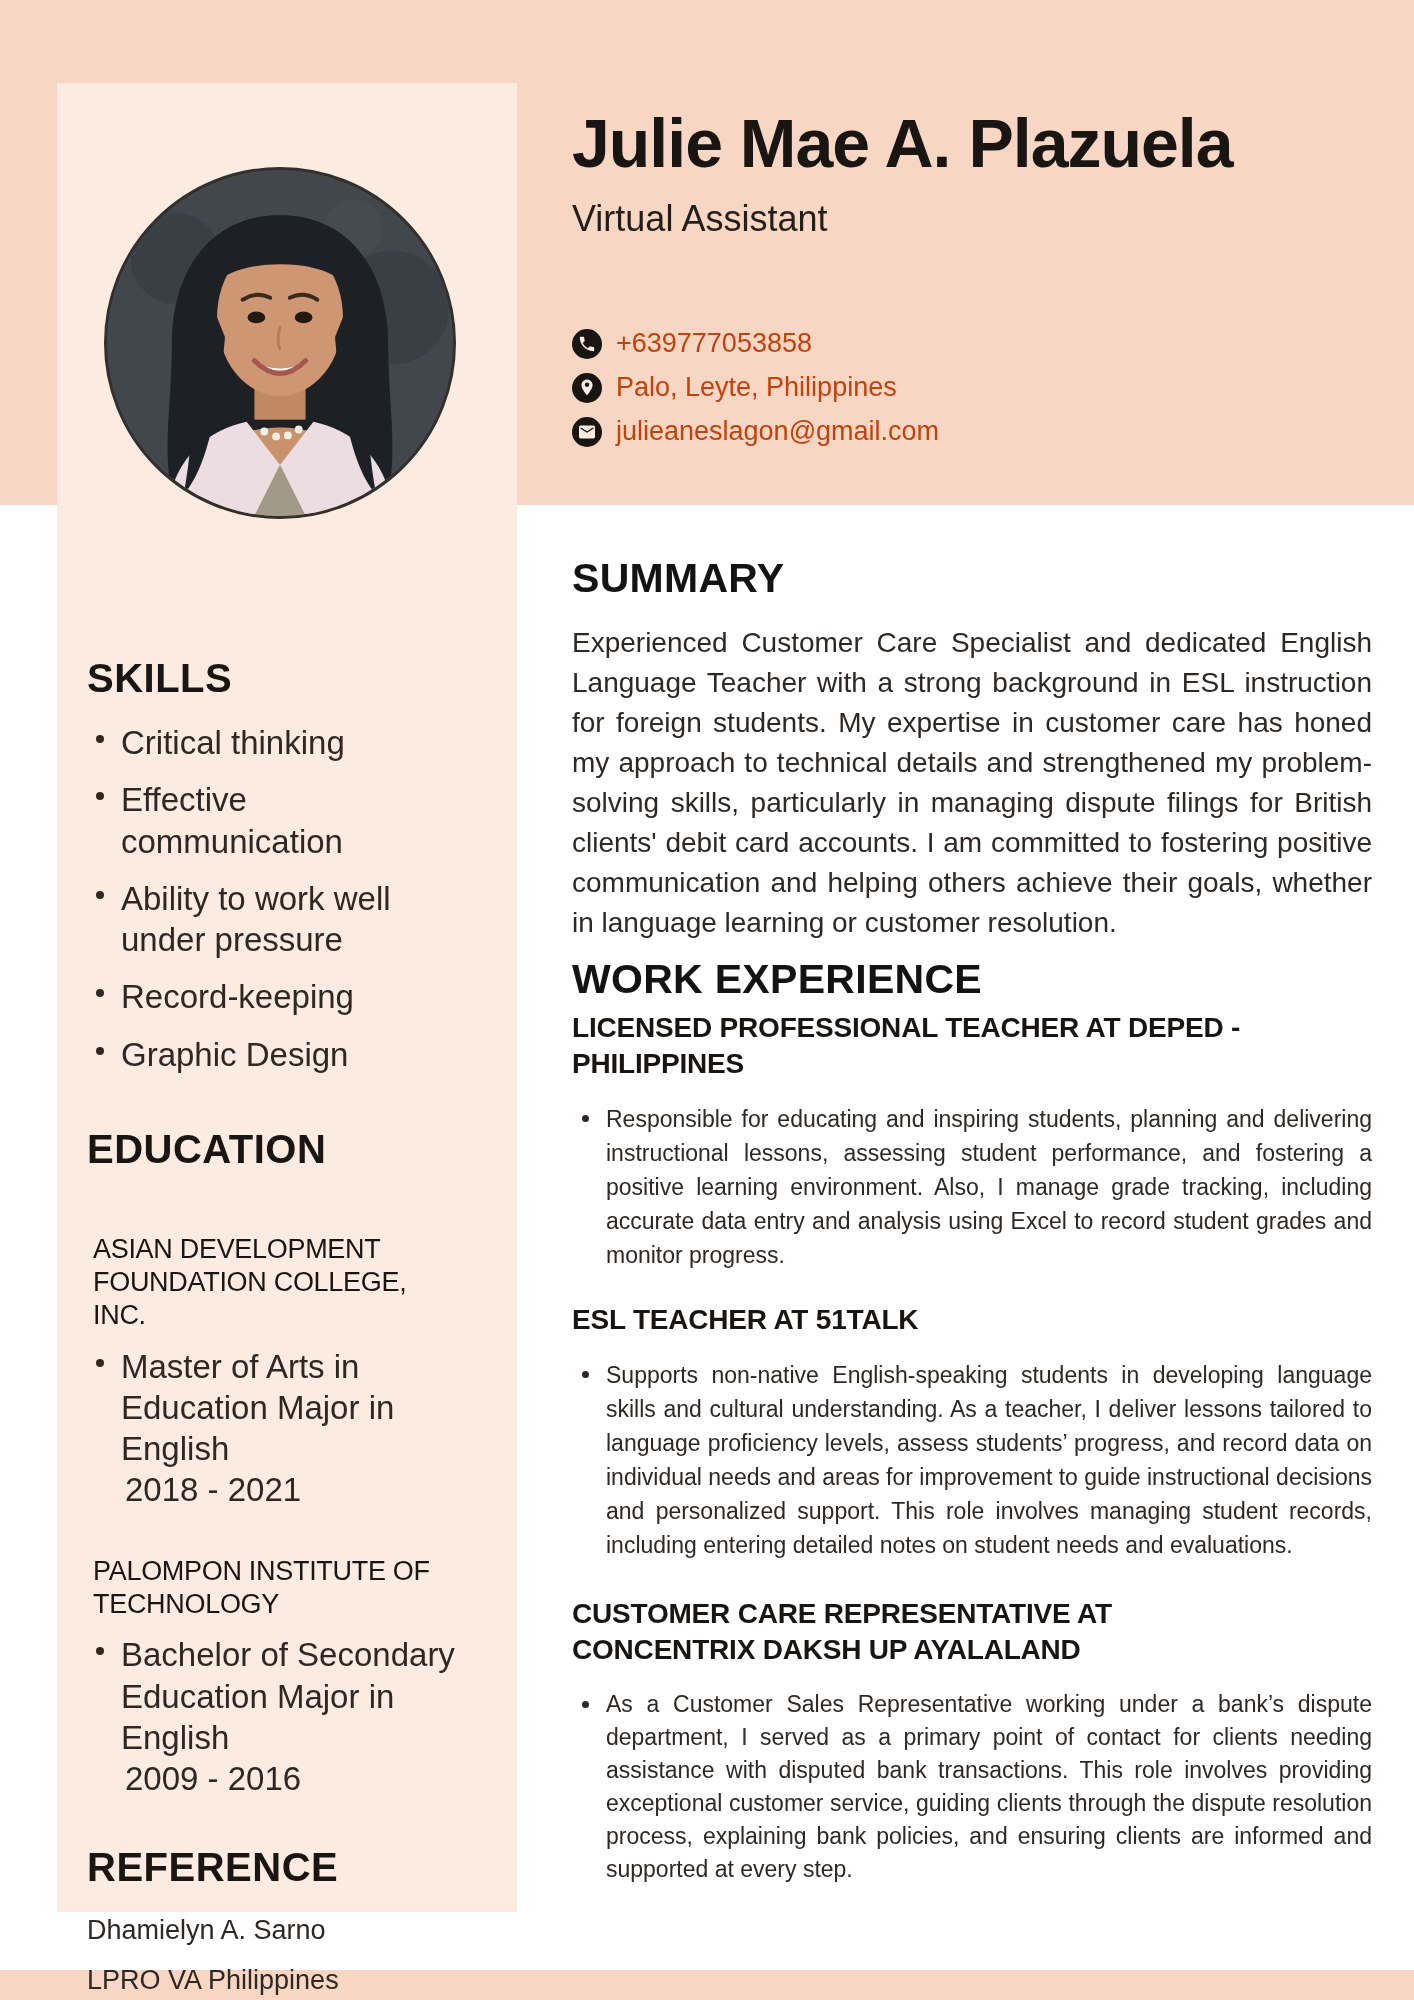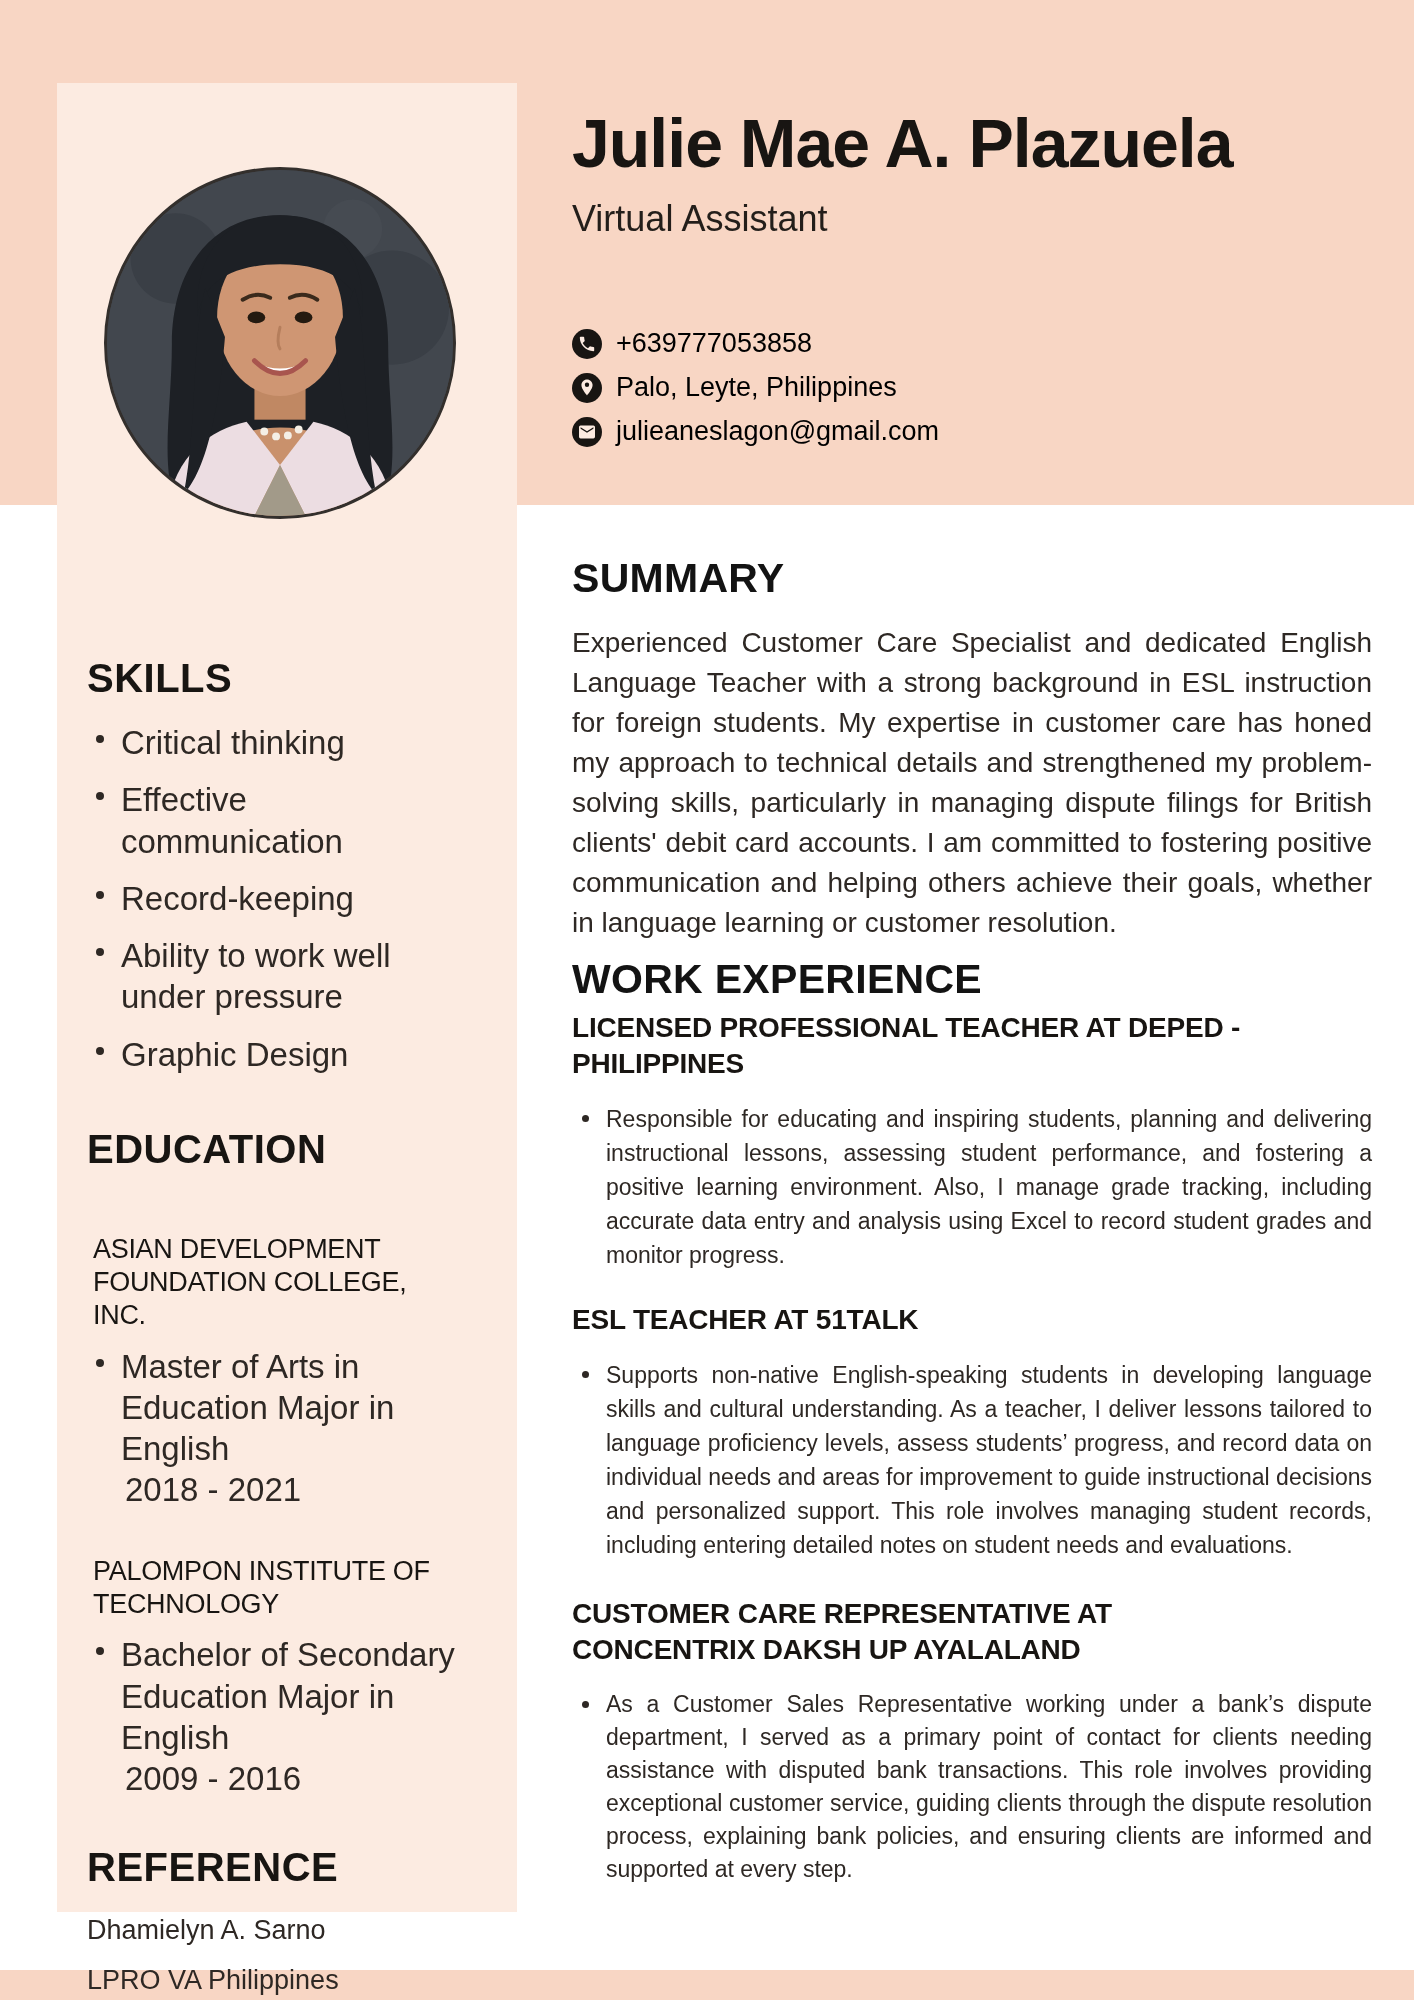--- a/index.html
+++ b/index.html
@@ -21,21 +21,21 @@
     position:absolute; left:104px; top:167px; width:352px; height:352px;
     border-radius:50%; overflow:hidden; border:3px solid #332f2c; background:#42474e;
   }
   .photo-wrap svg { display:block; }
 
   
   .header { position:absolute; left:572px; top:104px; width:810px; }
   .name  { font-size:68px; font-weight:700; letter-spacing:-1px; color:#181512; white-space:nowrap; line-height:1.15; }
   .role  { font-size:36px; font-weight:400; color:#231e1a; margin-top:16px; }
   .contacts { margin-top:88px; display:flex; flex-direction:column; gap:13px; }
-  .contact-row { display:flex; align-items:center; gap:14px; font-size:27px; color:#000000; }
+  .contact-row { display:flex; align-items:center; gap:14px; font-size:27px; color:#c2410c; }
   .cicon { width:30px; height:30px; flex:0 0 30px; }
 
   
   .sidebar-content { position:absolute; left:87px; top:656px; width:395px; color:#2e2824; }
   .side-h { font-size:40px; font-weight:700; color:#181512; letter-spacing:0.5px; line-height:1.1; }
   ul.dotlist { list-style:none; }
   ul.dotlist li { position:relative; padding-left:34px; font-size:33px; line-height:1.25; margin-bottom:16px; }
   ul.dotlist li::before {
     content:""; position:absolute; left:9px; top:13px; width:8px; height:8px;
     border-radius:50%; background:#2e2824;
@@ -148,22 +148,22 @@
       <span>julieaneslagon@gmail.com</span>
     </div>
   </div>
 </div>
 
 <div class="sidebar-content">
   <div class="side-h">SKILLS</div>
   <ul class="dotlist skills-list">
     <li>Critical thinking</li>
     <li>Effective communication</li>
+    <li>Ability to work well under pressure</li>
     <li>Record-keeping</li>
-    <li>Ability to work well under pressure</li>
     <li>Graphic Design</li>
   </ul>
 
   <div class="side-h edu-h">EDUCATION</div>
 
   <div class="edu-school">
     <div class="school-name">ASIAN DEVELOPMENT FOUNDATION COLLEGE, INC.</div>
     <ul class="dotlist edu-list">
       <li>
         <span>Master of Arts in Education Major in English</span>

